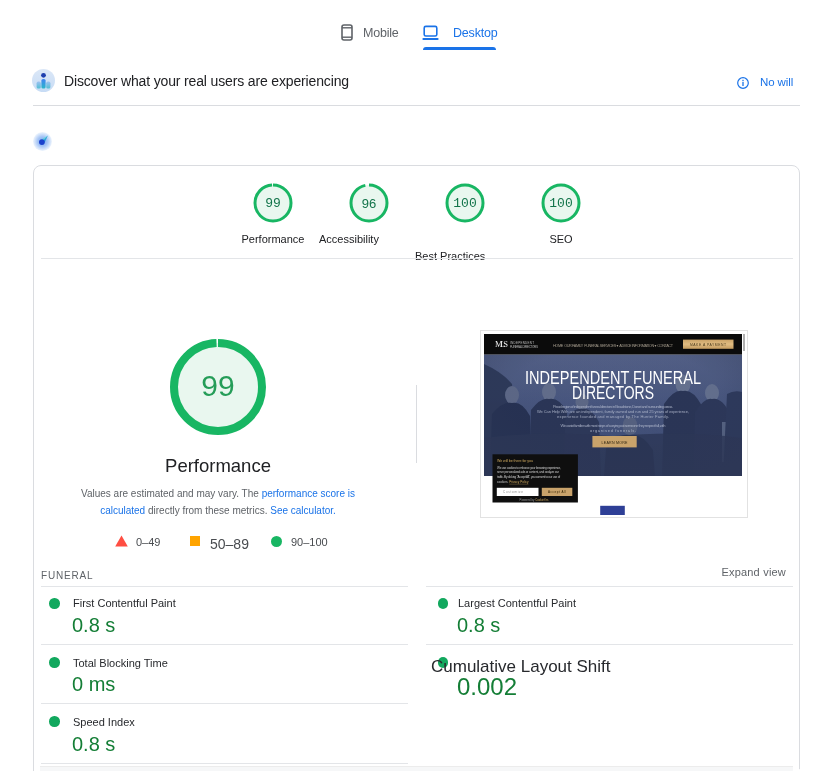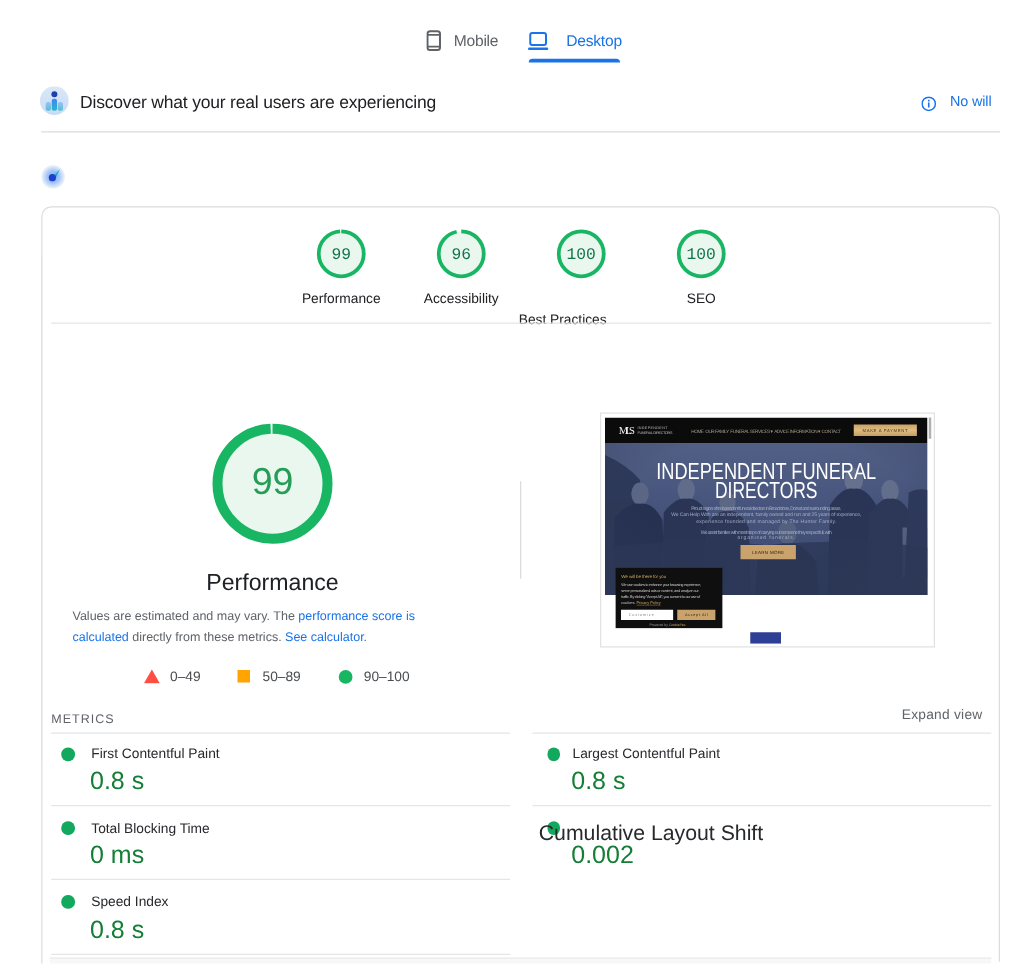--- a/index.html
+++ b/index.html
@@ -76,22 +76,22 @@
   <circle cx="22" cy="22" r="18" fill="#e9f7ef"></circle>
   <circle cx="22" cy="22" r="18" fill="none" stroke="#18b663" stroke-width="3" stroke-dasharray="111.4 113.1" transform="rotate(-90 22 22)"></circle>
 </svg>
 <div class="abs t" style="left:259px;top:196px;width:28px;text-align:center;font-family:'Liberation Mono',monospace;font-size:13px;color:#12744a">99</div>
 <div class="abs t" style="left:223px;top:233px;width:100px;text-align:center;font-size:11px;color:#202124">Performance</div>
 
 <svg class="abs" style="left:347px;top:181px" width="44" height="44" viewBox="0 0 44 44">
   <circle cx="22" cy="22" r="18" fill="#e9f7ef"></circle>
   <circle cx="22" cy="22" r="18" fill="none" stroke="#18b663" stroke-width="3" stroke-dasharray="108.6 113.1" transform="rotate(-90 22 22)"></circle>
 </svg>
-<div class="abs t" style="left:355px;top:196px;width:28px;text-align:center;font-family:Liberation Mono, monospace;font-size:13px;color:#12744a">96</div>
-<div class="abs t" style="left:319px;top:233px;width:100px;text-align:center;font-size:11px;color:#202124">Accessibility</div>
+<div class="abs t" style="left:355px;top:196px;width:28px;text-align:center;font-family:Liberation Sans, sans-serif;font-size:13px;color:#12744a">96</div>
+<div class="abs t" style="left:319px;top:233px;width:100px;text-align:left;font-size:11px;color:#202124">Accessibility</div>
 
 <svg class="abs" style="left:443px;top:181px" width="44" height="44" viewBox="0 0 44 44">
   <circle cx="22" cy="22" r="18" fill="#e9f7ef"></circle>
   <circle cx="22" cy="22" r="18" fill="none" stroke="#18b663" stroke-width="3"></circle>
 </svg>
 <div class="abs t" style="left:451px;top:196px;width:28px;text-align:center;font-family:'Liberation Mono',monospace;font-size:13px;color:#12744a">100</div>
 <div class="abs t" style="left:415px;top:250px;width:100px;text-align:left;font-size:11px;color:#202124">Best Practices</div>
 
 <svg class="abs" style="left:539px;top:181px" width="44" height="44" viewBox="0 0 44 44">
   <circle cx="22" cy="22" r="18" fill="#e9f7ef"></circle>
@@ -101,28 +101,28 @@
 <div class="abs t" style="left:511px;top:233px;width:100px;text-align:center;font-size:11px;color:#202124">SEO</div>
 
 <div class="abs" style="left:41px;top:258px;width:752px;height:1px;background:#e3e5e8"></div>
 
 <svg class="abs" style="left:166px;top:335px" width="104" height="104" viewBox="0 0 104 104">
   <circle cx="52" cy="52" r="44" fill="#e9f7ef"></circle>
   <circle cx="52" cy="52" r="44" fill="none" stroke="#18b663" stroke-width="8" stroke-dasharray="274.5 276.5" transform="rotate(-90 52 52)"></circle>
 </svg>
 <div class="abs t" style="left:168px;top:368.5px;width:100px;text-align:center;font-size:30px;color:#259d58">99</div>
 <div class="abs t" style="left:118px;top:455px;width:200px;text-align:center;font-size:18.5px;color:#202124">Performance</div>
-<div class="abs" style="left:58px;top:485px;width:320px;text-align:left;font-size:10px;line-height:17px;color:#5f6368">Values are estimated and may vary. The <span style="color:#1a73e8">performance score is</span><br><span style="color:#1a73e8">calculated</span> directly from these metrics. <span style="color:#1a73e8">See calculator.</span></div>
+<div class="abs" style="left:58px;top:485px;width:320px;text-align:center;font-size:10px;line-height:17px;color:#5f6368">Values are estimated and may vary. The <span style="color:#1a73e8">performance score is</span><br><span style="color:#1a73e8">calculated</span> directly from these metrics. <span style="color:#1a73e8">See calculator.</span></div>
 
 <svg class="abs" style="left:115px;top:535px" width="13" height="12" viewBox="0 0 13 12">
   <polygon points="6.5,0.5 12.8,11.5 0.2,11.5" fill="#ff4e42"></polygon>
 </svg>
 <div class="abs t" style="left:136px;top:536px;font-size:11px;color:#494c50">0–49</div>
 <div class="abs" style="left:190px;top:536px;width:10px;height:10px;background:#ffa400"></div>
-<div class="abs t" style="left:210px;top:536px;font-size:11px;color:#494c50">50–89</div>
+<div class="abs t" style="left:210px;top:536px;font-size:14px;color:#494c50">50–89</div>
 <div class="abs" style="left:271px;top:535.5px;width:11px;height:11px;border-radius:50%;background:#18b663"></div>
 <div class="abs t" style="left:291px;top:536px;font-size:11px;color:#494c50">90–100</div>
 
 <div class="abs" style="left:416px;top:385px;width:1px;height:78px;background:#dadce0"></div>
 
 <div class="abs" style="left:480px;top:330px;width:268px;height:188px;border:1px solid #e2e2e2;background:#fff"></div>
 <svg class="abs" style="left:484px;top:334px" width="258" height="181" viewBox="0 0 258 181">
   <defs>
     <linearGradient id="hero" x1="0" y1="0" x2="0" y2="1">
       <stop offset="0" stop-color="#57648a"></stop>
@@ -199,21 +199,21 @@
   <text x="19" y="159.2" font-size="3" fill="#888888" textLength="20">Customize</text>
   <rect x="57.8" y="153.8" width="30.5" height="8.2" fill="#c9a36b"></rect>
   <text x="73" y="159.2" font-size="3" fill="#332200" text-anchor="middle" textLength="18">Accept All</text>
   <text x="50" y="167" font-size="2.8" fill="#9a9a9a" text-anchor="middle">Powered by <tspan fill="#cfa95e">CookieYes</tspan></text>
 
   <rect x="116.2" y="171.8" width="24.6" height="9.2" fill="#2e3f96"></rect>
 </svg>
 
 <div class="abs" style="left:742.6px;top:334px;width:2px;height:17px;background:#b0b0b0"></div>
 
-<div class="abs t" style="left:41px;top:570px;font-size:10px;letter-spacing:0.8px;color:#5f6368">METRICS</div>
+<div class="abs t" style="left:41px;top:570px;font-size:10px;letter-spacing:0.8px;color:#5f6368">FUNERAL</div>
 <div class="abs t" style="right:27px;top:565.5px;font-size:11px;letter-spacing:0.2px;color:#5f6368">Expand view</div>
 <div class="abs" style="left:41px;top:586px;width:367px;height:1px;background:#e3e5e8"></div>
 <div class="abs" style="left:426px;top:586px;width:367px;height:1px;background:#e3e5e8"></div>
 
 <div class="abs" style="left:49px;top:598px;width:10.5px;height:10.5px;border-radius:50%;background:#12a85e"></div>
 <div class="abs t" style="left:73px;top:597px;font-size:11px;color:#27292d">First Contentful Paint</div>
 <div class="abs t" style="left:72px;top:613.5px;font-size:20px;color:#147e36">0.8 s</div>
 <div class="abs" style="left:41px;top:644px;width:367px;height:1px;background:#e3e5e8"></div>
 
 <div class="abs" style="left:49px;top:657px;width:10.5px;height:10.5px;border-radius:50%;background:#12a85e"></div>
@@ -226,17 +226,17 @@
 <div class="abs t" style="left:72px;top:733px;font-size:20px;color:#147e36">0.8 s</div>
 <div class="abs" style="left:41px;top:762.5px;width:367px;height:1px;background:#e3e5e8"></div>
 
 <div class="abs" style="left:437.5px;top:598px;width:10.5px;height:10.5px;border-radius:50%;background:#12a85e"></div>
 <div class="abs t" style="left:458px;top:597px;font-size:11px;color:#27292d">Largest Contentful Paint</div>
 <div class="abs t" style="left:457px;top:613.5px;font-size:20px;color:#147e36">0.8 s</div>
 <div class="abs" style="left:426px;top:644px;width:367px;height:1px;background:#e3e5e8"></div>
 
 <div class="abs" style="left:437.5px;top:657px;width:10.5px;height:10.5px;border-radius:50%;background:#12a85e"></div>
 <div class="abs t" style="left:431px;top:656.5px;font-size:17px;color:#27292d">Cumulative Layout Shift</div>
-<div class="abs t" style="left:457px;top:673px;font-size:20px;color:#147e36">0.002</div>
+<div class="abs t" style="left:457px;top:673px;font-size:24px;color:#147e36">0.002</div>
 
 <div class="abs" style="left:40px;top:765.5px;width:753px;height:6px;background:#f6f7f8;border-top:1px solid #ececec"></div>
 
 </div>
 
 </body></html>

